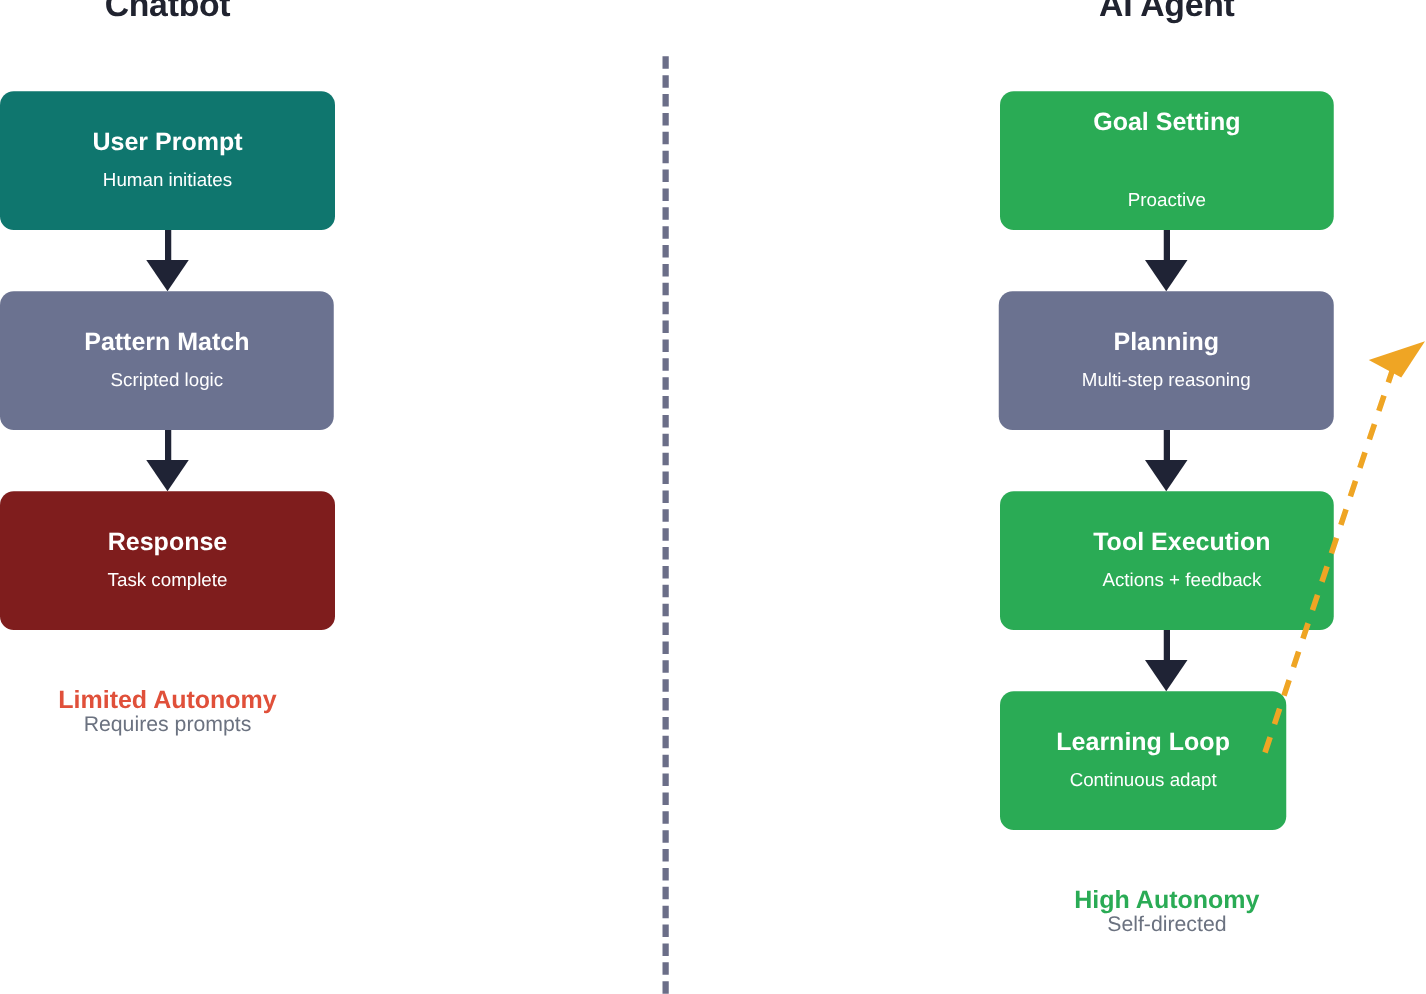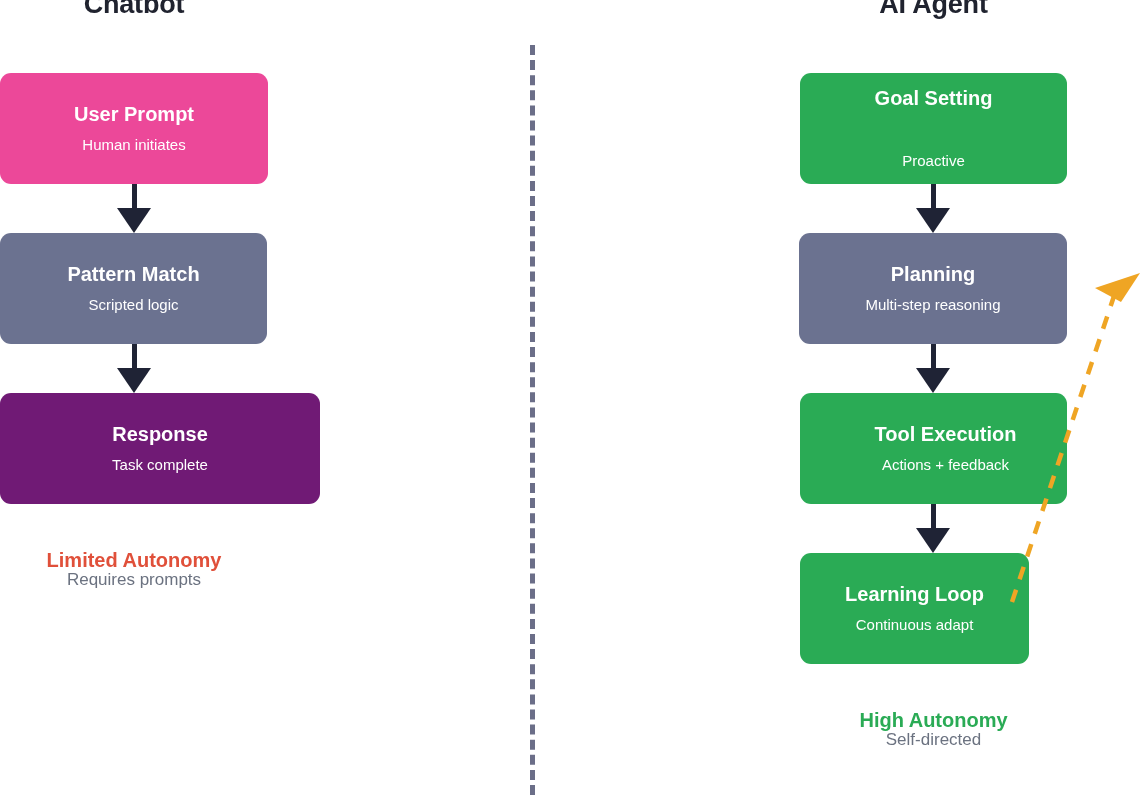--- a/index.html
+++ b/index.html
@@ -136,41 +136,41 @@
 <body>
 
 <div class="canvas">
 
   <div class="col-title" id="title-chatbot">Chatbot</div>
 
   <div class="col-title" id="title-agent">AI Agent</div>
 
   <div class="divider"></div>
 
-  <div class="node" id="n-l0" style="left:0px; top:73px; width:268px; height:111px; background:#ec4899;border-radius:11px;">
+  <div class="node" id="n-l0" style="left:0px; top:73px; width:268px; height:111px; background:#0f766e;border-radius:11px;">
     <div class="node-title">User Prompt</div>
     <div class="node-sub">Human initiates</div>
   </div>
 
   <div class="connector" style="left:110px; top:184px; height:49px;">
     <div class="stem" style="height:26px;"></div>
     <div class="head" style="top:24px;"></div>
   </div>
 
   <div class="node" id="n-l1" style="left:0px; top:233px; width:267px; height:111px; background:#6b7290;">
     <div class="node-title">Pattern Match</div>
     <div class="node-sub">Scripted logic</div>
   </div>
 
   <div class="connector" style="left:110px; top:344px; height:49px;">
     <div class="stem" style="height:26px;"></div>
     <div class="head" style="top:24px;"></div>
   </div>
 
-  <div class="node" id="n-l2" style="left:0px; top:393px; width:320px; height:111px; background:#701a75;">
+  <div class="node" id="n-l2" style="left:0px; top:393px; width:268px; height:111px; background:#7f1d1d;">
     <div class="node-title">Response</div>
     <div class="node-sub">Task complete</div>
   </div>
 
   <div class="autonomy" style="left:0px; top:549px; width:268px;">
     <div class="auto-title" style="color:#e0503a;">Limited Autonomy</div>
     <div class="auto-sub">Requires prompts</div>
   </div>
 
   <div class="node" id="n-r0" style="left:800px; top:73px; width:267px; height:111px; background:#2aab55;gap:32px;">

